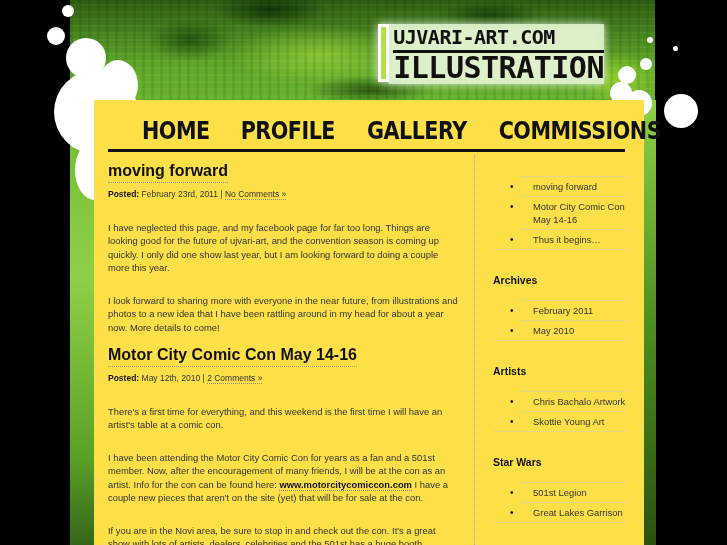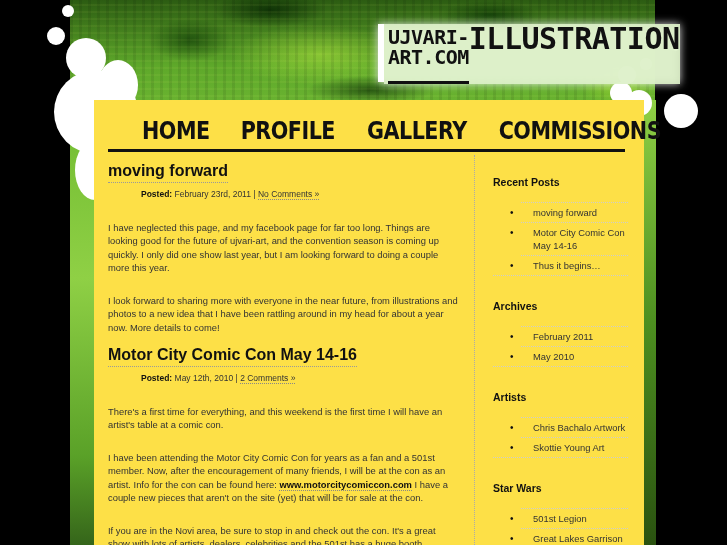--- a/index.html
+++ b/index.html
@@ -49,21 +49,21 @@
       filter: drop-shadow(0 0 4px rgba(255,255,255,0.9));
     }
     .logo-mark {
       width: 62px; height: 58px;
       background: #b6e04a;
       border: 3px solid #fff;
       position: relative; overflow: hidden;
     }
     .logo-mark svg { position: absolute; left: 0; top: 0; }
     .logo-text {
-      flex: 1; display: flex; flex-direction: row; justify-content: space-between;
+      flex: 1; display: flex; flex-direction: column; justify-content: space-between;
       padding: 0 0 0 4px;
       background: rgba(220,240,200,0.92);
     }
     .logo-line1, .logo-line2 {
       font-family: "DejaVu Sans Mono", monospace;
       font-weight: bold; color: #111;
       letter-spacing: -0.5px; line-height: 1;
     }
     .logo-line1 { font-size: 20px; padding-top: 3px; border-bottom: 3px solid #111; padding-bottom: 3px; }
     .logo-line2 { font-size: 30px; padding-bottom: 2px; }
@@ -92,21 +92,21 @@
 
     .main {
       position: absolute; left: 14px; top: 62px; width: 350px;
       color: #333; font-size: 9.4px; line-height: 13.5px;
     }
     .post-title {
       display: inline-block; font-weight: bold; font-size: 16px; color: #111;
       border-bottom: 1px dotted #999; padding-bottom: 2px; line-height: 18px;
       text-decoration: none;
     }
-    .post-meta { margin-top: 5px; font-size: 8.5px; color: #333; margin-left: 33px; }
+    .post-meta { margin-top: 5px; font-size: 8.5px; color: #333; }
     .post-meta b { color: #111; }
     .post-meta a { color: #333; text-decoration: none; border-bottom: 1px dotted #888; }
     .post-body p { margin-top: 19px; }
     .post-body a.ext { color: #111; font-weight: bold; text-decoration: none; border-bottom: 1px dotted #888; text-align: center; }
     .post { margin-bottom: 12px; }
 
     .divider {
       position: absolute; left: 380px; top: 55px; width: 0; height: 390px;
       border-left: 1px dotted #aaa;
     }
@@ -204,21 +204,20 @@
     <div class="post">
       <a href="#" class="post-title">Thus it begins…</a>
       
     </div>
   </div>
 
   <div class="divider"></div>
 
   <aside class="sidebar">
     <div class="widget">
-      <h3>Recent Posts</h3>
       <ul>
         <li><span class="bullet">•</span><a href="#">moving forward</a></li>
         <li><span class="bullet">•</span><a href="#">Motor City Comic Con May 14-16</a></li>
         <li><span class="bullet">•</span><a href="#">Thus it begins…</a></li>
       </ul>
     </div>
 
     <div class="widget">
       <h3>Archives</h3>
       <ul>

